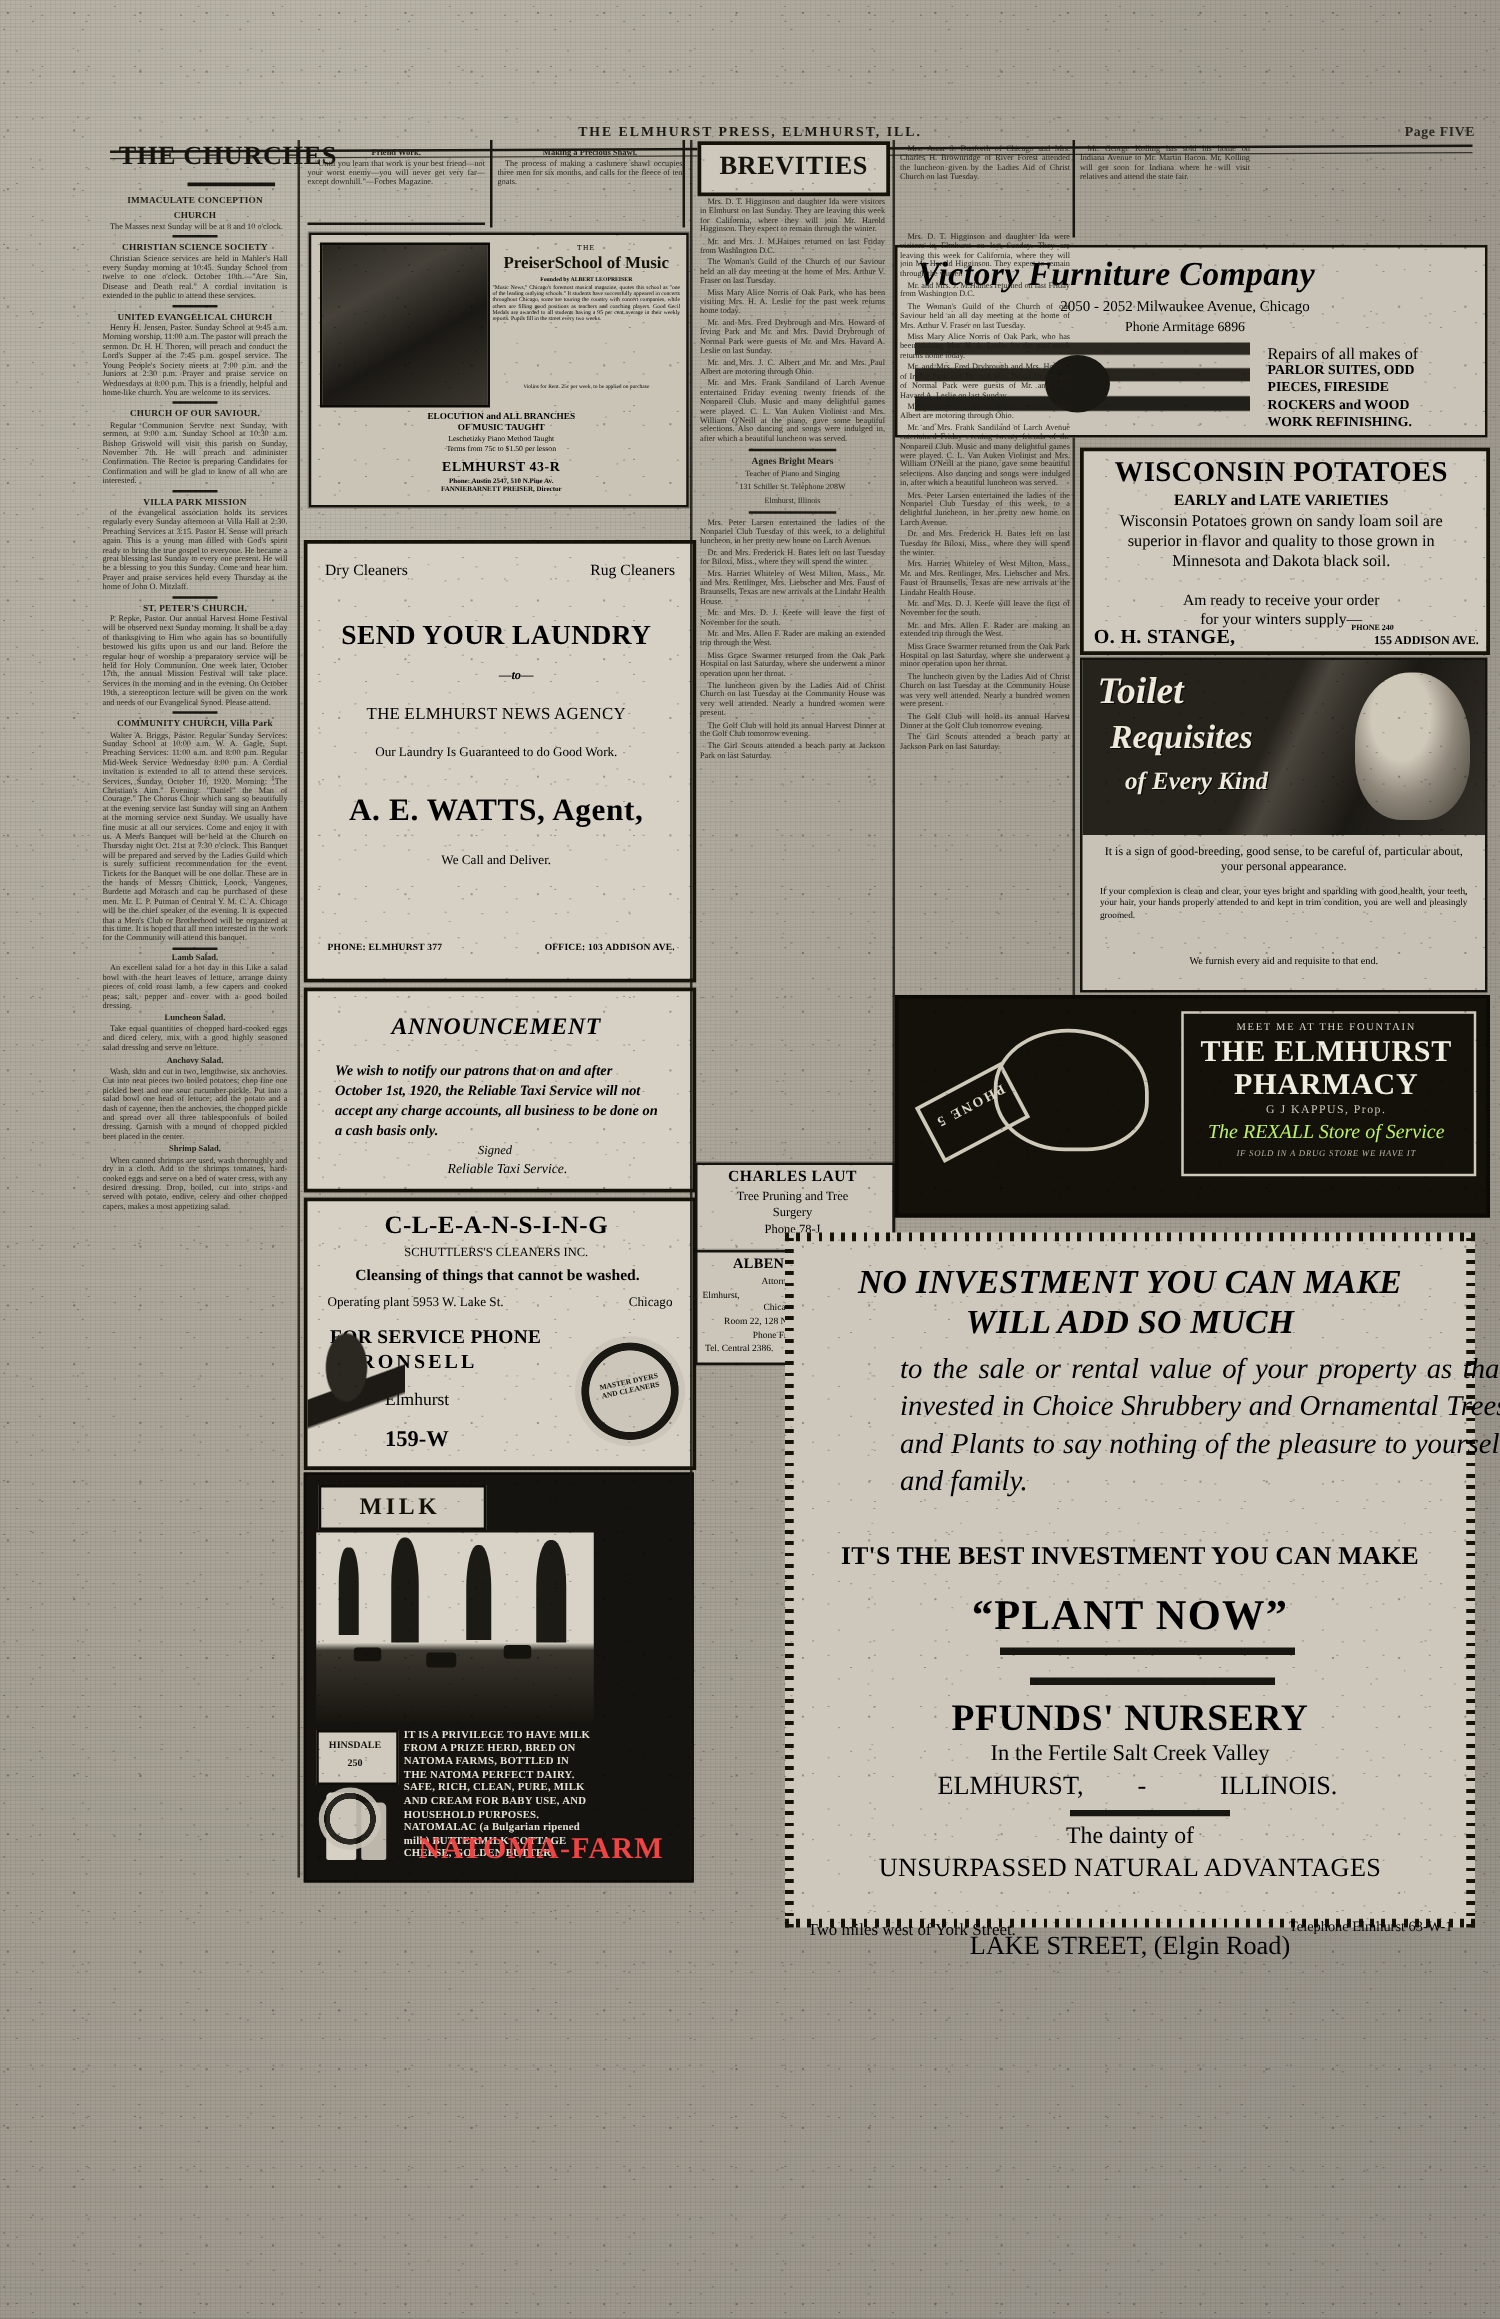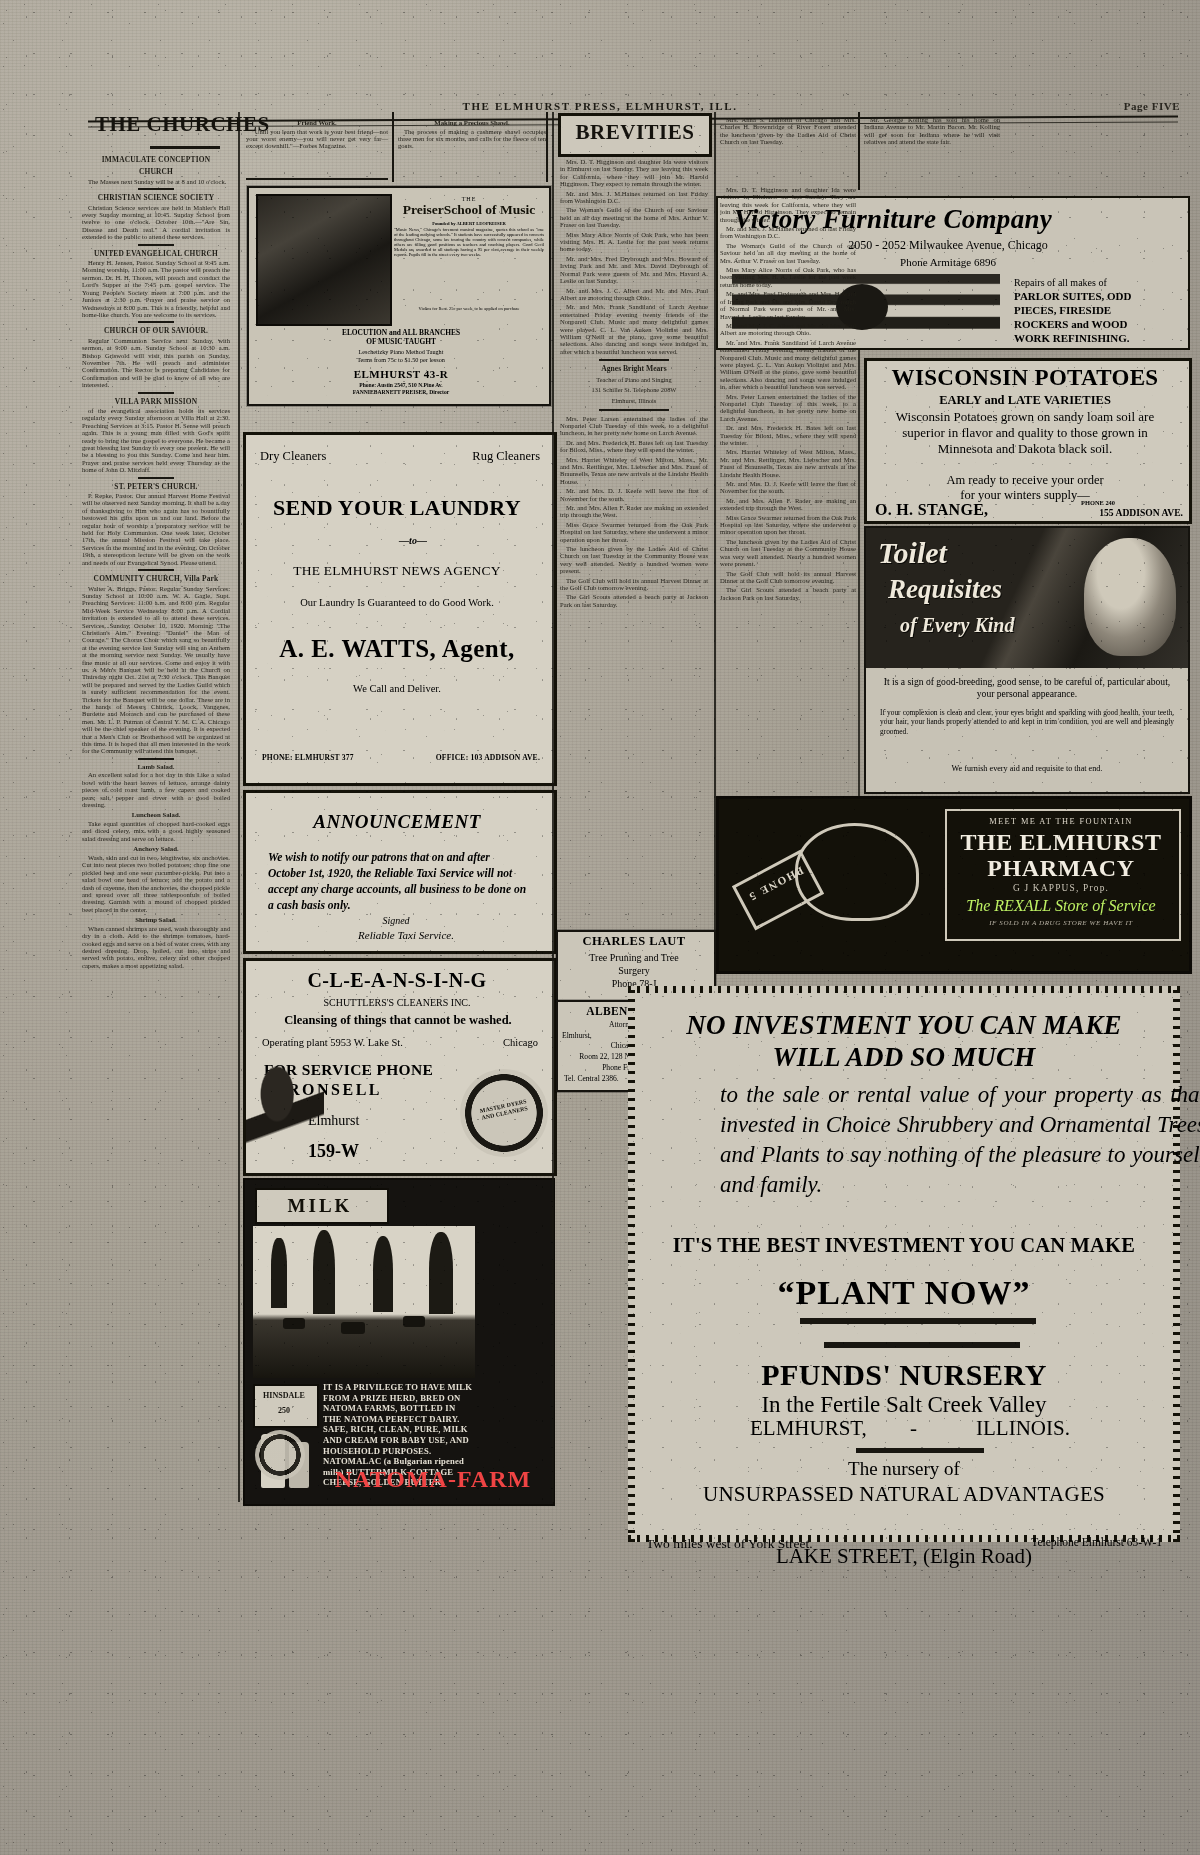--- a/index.html
+++ b/index.html
@@ -280,21 +280,21 @@
 
   <div class="boxw" style="left:716px;top:196px;width:470px;height:150px;border-width:2px;background:#c9c4b7;">
     <div class="abs italic" style="left:16px;top:6px;width:440px;font-size:27px;font-weight:bold;letter-spacing:.3px;">Victory Furniture Company</div>
     <div class="abs ctr" style="left:0;top:40px;width:460px;font-size:12px;">2050 - 2052 Milwaukee Avenue, Chicago</div>
     <div class="abs ctr" style="left:0;top:58px;width:460px;font-size:11px;">Phone Armitage 6896</div>
 
     <div class="abs" style="left:14px;top:76px;width:268px;height:66px;
        background:linear-gradient(180deg,#2b2822 0 14%,#c5c0b3 16% 30%,#27241e 32% 46%,#cbc6b9 48% 64%,#211f19 66% 82%,#c9c4b7 84%);">
       <div class="abs" style="left:104px;top:10px;width:52px;height:46px;border-radius:50%;background:#1a1813;"></div>
     </div>
-    <div class="abs" style="left:296px;top:78px;width:168px;font-size:10px;line-height:13px;">Repairs of all makes of</div>
+    <div class="abs" style="left:296px;top:78px;width:168px;font-size:13px;line-height:13px;">Repairs of all makes of</div>
     <div class="abs" style="left:296px;top:92px;width:172px;font-size:11px;font-weight:bold;">PARLOR SUITES, ODD</div>
     <div class="abs" style="left:296px;top:106px;width:172px;font-size:11px;font-weight:bold;">PIECES, FIRESIDE</div>
     <div class="abs" style="left:296px;top:120px;width:172px;font-size:11px;font-weight:bold;">ROCKERS and WOOD</div>
     <div class="abs" style="left:296px;top:134px;width:172px;font-size:11px;font-weight:bold;">WORK REFINISHING.</div>
   </div>
 
   <div class="col" style="left:720px;top:186px;width:136px;height:700px;overflow:hidden;" id="col4news">
       <p>Mrs. D. T. Higginson and daughter Ida were visitors in Elmhurst on last Sunday.  They are leaving this week for California, where they will join Mr. Harold Higginson. They expect to remain through the winter.</p>
       <p>Mr. and Mrs. J. M.Haines returned on last Friday from Washington D.C.</p>
       <p>The Woman's Guild of the Church of our Saviour held an all day meeting at the home of Mrs. Arthur V. Fraser on last Tuesday.</p>
@@ -372,26 +372,26 @@
     <div class="abs plusborderv" style="right:0;top:0;width:7px;height:556px;"></div>
 
     <div class="abs ctr italic" style="left:12px;top:24px;width:528px;font-size:27px;font-weight:bold;letter-spacing:.2px;">NO INVESTMENT YOU CAN MAKE</div>
     <div class="abs ctr italic" style="left:12px;top:56px;width:528px;font-size:27px;font-weight:bold;letter-spacing:.2px;">WILL ADD SO MUCH</div>
     <div class="abs italic" style="left:52px;top:94px;width:486px;font-size:23px;line-height:30px;font-weight:normal;text-align:justify;margin-left:40px;">to the sale or rental value of your property as that invested in Choice Shrubbery and Ornamental Trees and Plants to say nothing of the pleasure to yourself and family.</div>
     <div class="abs ctr" style="left:14px;top:248px;width:524px;font-size:20.5px;font-weight:bold;letter-spacing:.2px;">IT'S THE BEST INVESTMENT YOU CAN MAKE</div>
     <div class="abs ctr" style="left:14px;top:288px;width:524px;font-size:34px;font-weight:bold;letter-spacing:1px;">“PLANT NOW”</div>
     <div class="rule" style="left:172px;top:332px;width:236px;height:6px;"></div>
     <div class="rule" style="left:196px;top:356px;width:196px;height:6px;"></div>
     <div class="abs ctr" style="left:14px;top:372px;width:524px;font-size:30px;font-weight:bold;letter-spacing:.5px;">PFUNDS' NURSERY</div>
-    <div class="abs ctr" style="left:14px;top:406px;width:524px;font-size:23px;">In the Fertile Salt Creek Valley</div>
+    <div class="abs ctr" style="left:14px;top:406px;width:524px;font-size:18px;">In the Fertile Salt Creek Valley</div>
     <div class="abs" style="left:122px;top:430px;font-size:21px;">ELMHURST,</div>
     <div class="abs" style="left:282px;top:430px;font-size:21px;">-</div>
     <div class="abs" style="left:348px;top:430px;font-size:21px;">ILLINOIS.</div>
     <div class="rule" style="left:228px;top:462px;width:128px;height:5px;"></div>
-    <div class="abs ctr" style="left:14px;top:472px;width:524px;font-size:19px;">The nursery of</div>
+    <div class="abs ctr" style="left:14px;top:472px;width:524px;font-size:19px;">The dainty of</div>
     <div class="abs ctr" style="left:14px;top:496px;width:524px;font-size:21px;letter-spacing:.3px;">UNSURPASSED NATURAL ADVANTAGES</div>
     <div class="abs ctr" style="left:14px;top:522px;width:524px;font-size:21px;margin-top:36px;">LAKE STREET, (Elgin Road)</div>
     <div class="abs" style="left:18px;top:550px;font-size:13.5px;">Two miles west of York Street.</div>
     <div class="abs" style="right:18px;top:550px;font-size:11.5px;">Telephone Elmhurst 63-W-1</div>
   </div>
 
   <div id="grain"></div>
 </div>
 
 </body></html>

